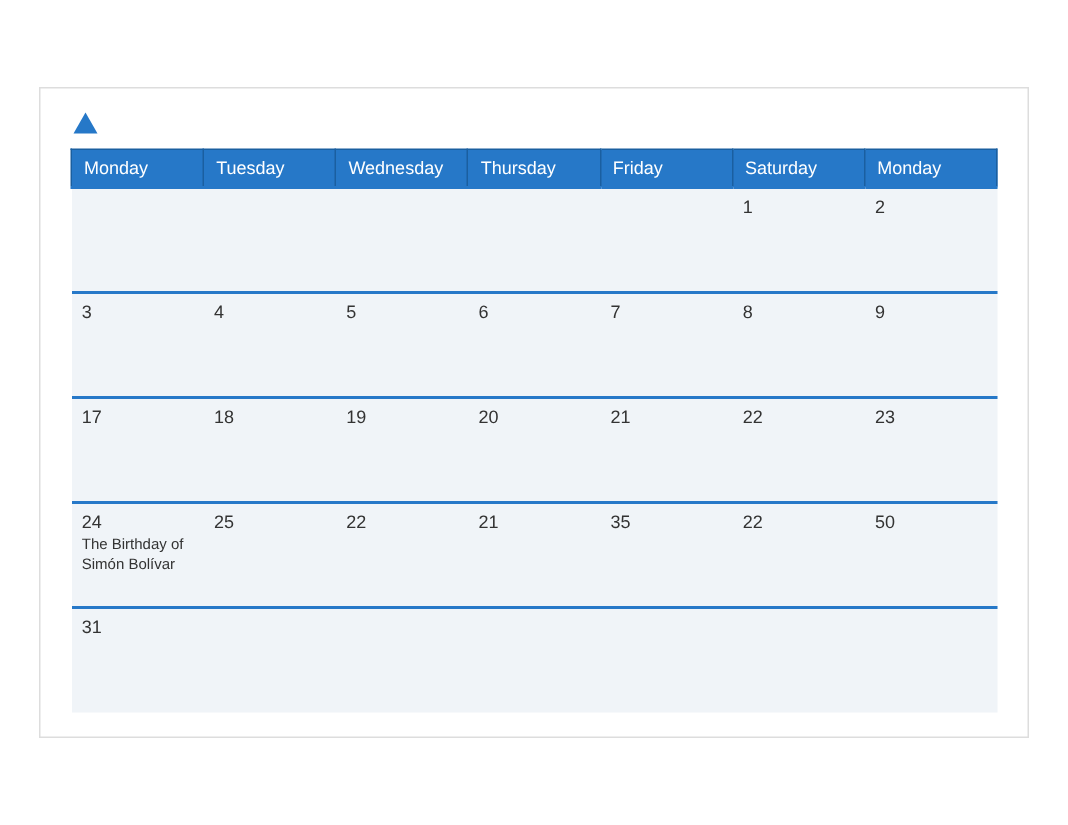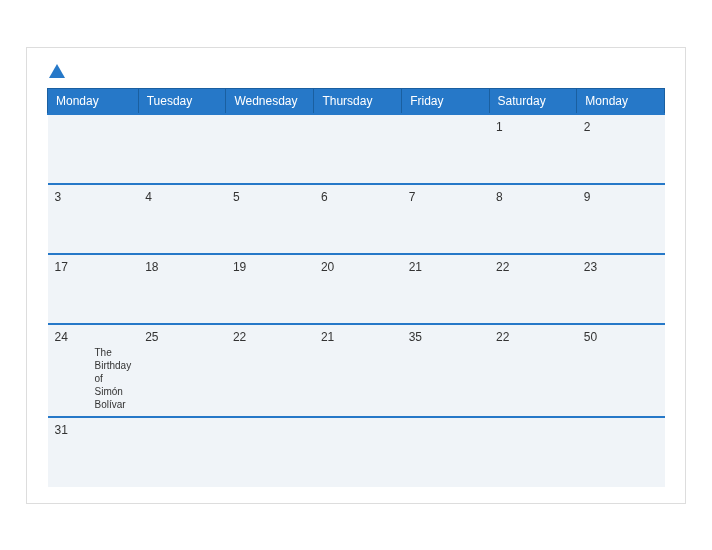--- a/index.html
+++ b/index.html
@@ -102,21 +102,20 @@
       font-size: 12px;
       color: #333;
       display: block;
     }
     .day-event {
       font-size: 10px;
       color: #333;
       margin-top: 2px;
       display: block;
       line-height: 1.3;
-      margin-left: 40px;
     }
     .last-row td {
       height: 50px;
       margin-left: 48px;
     }
   </style>
 </head>
 <body>
 
 <div class="calendar-wrapper">

